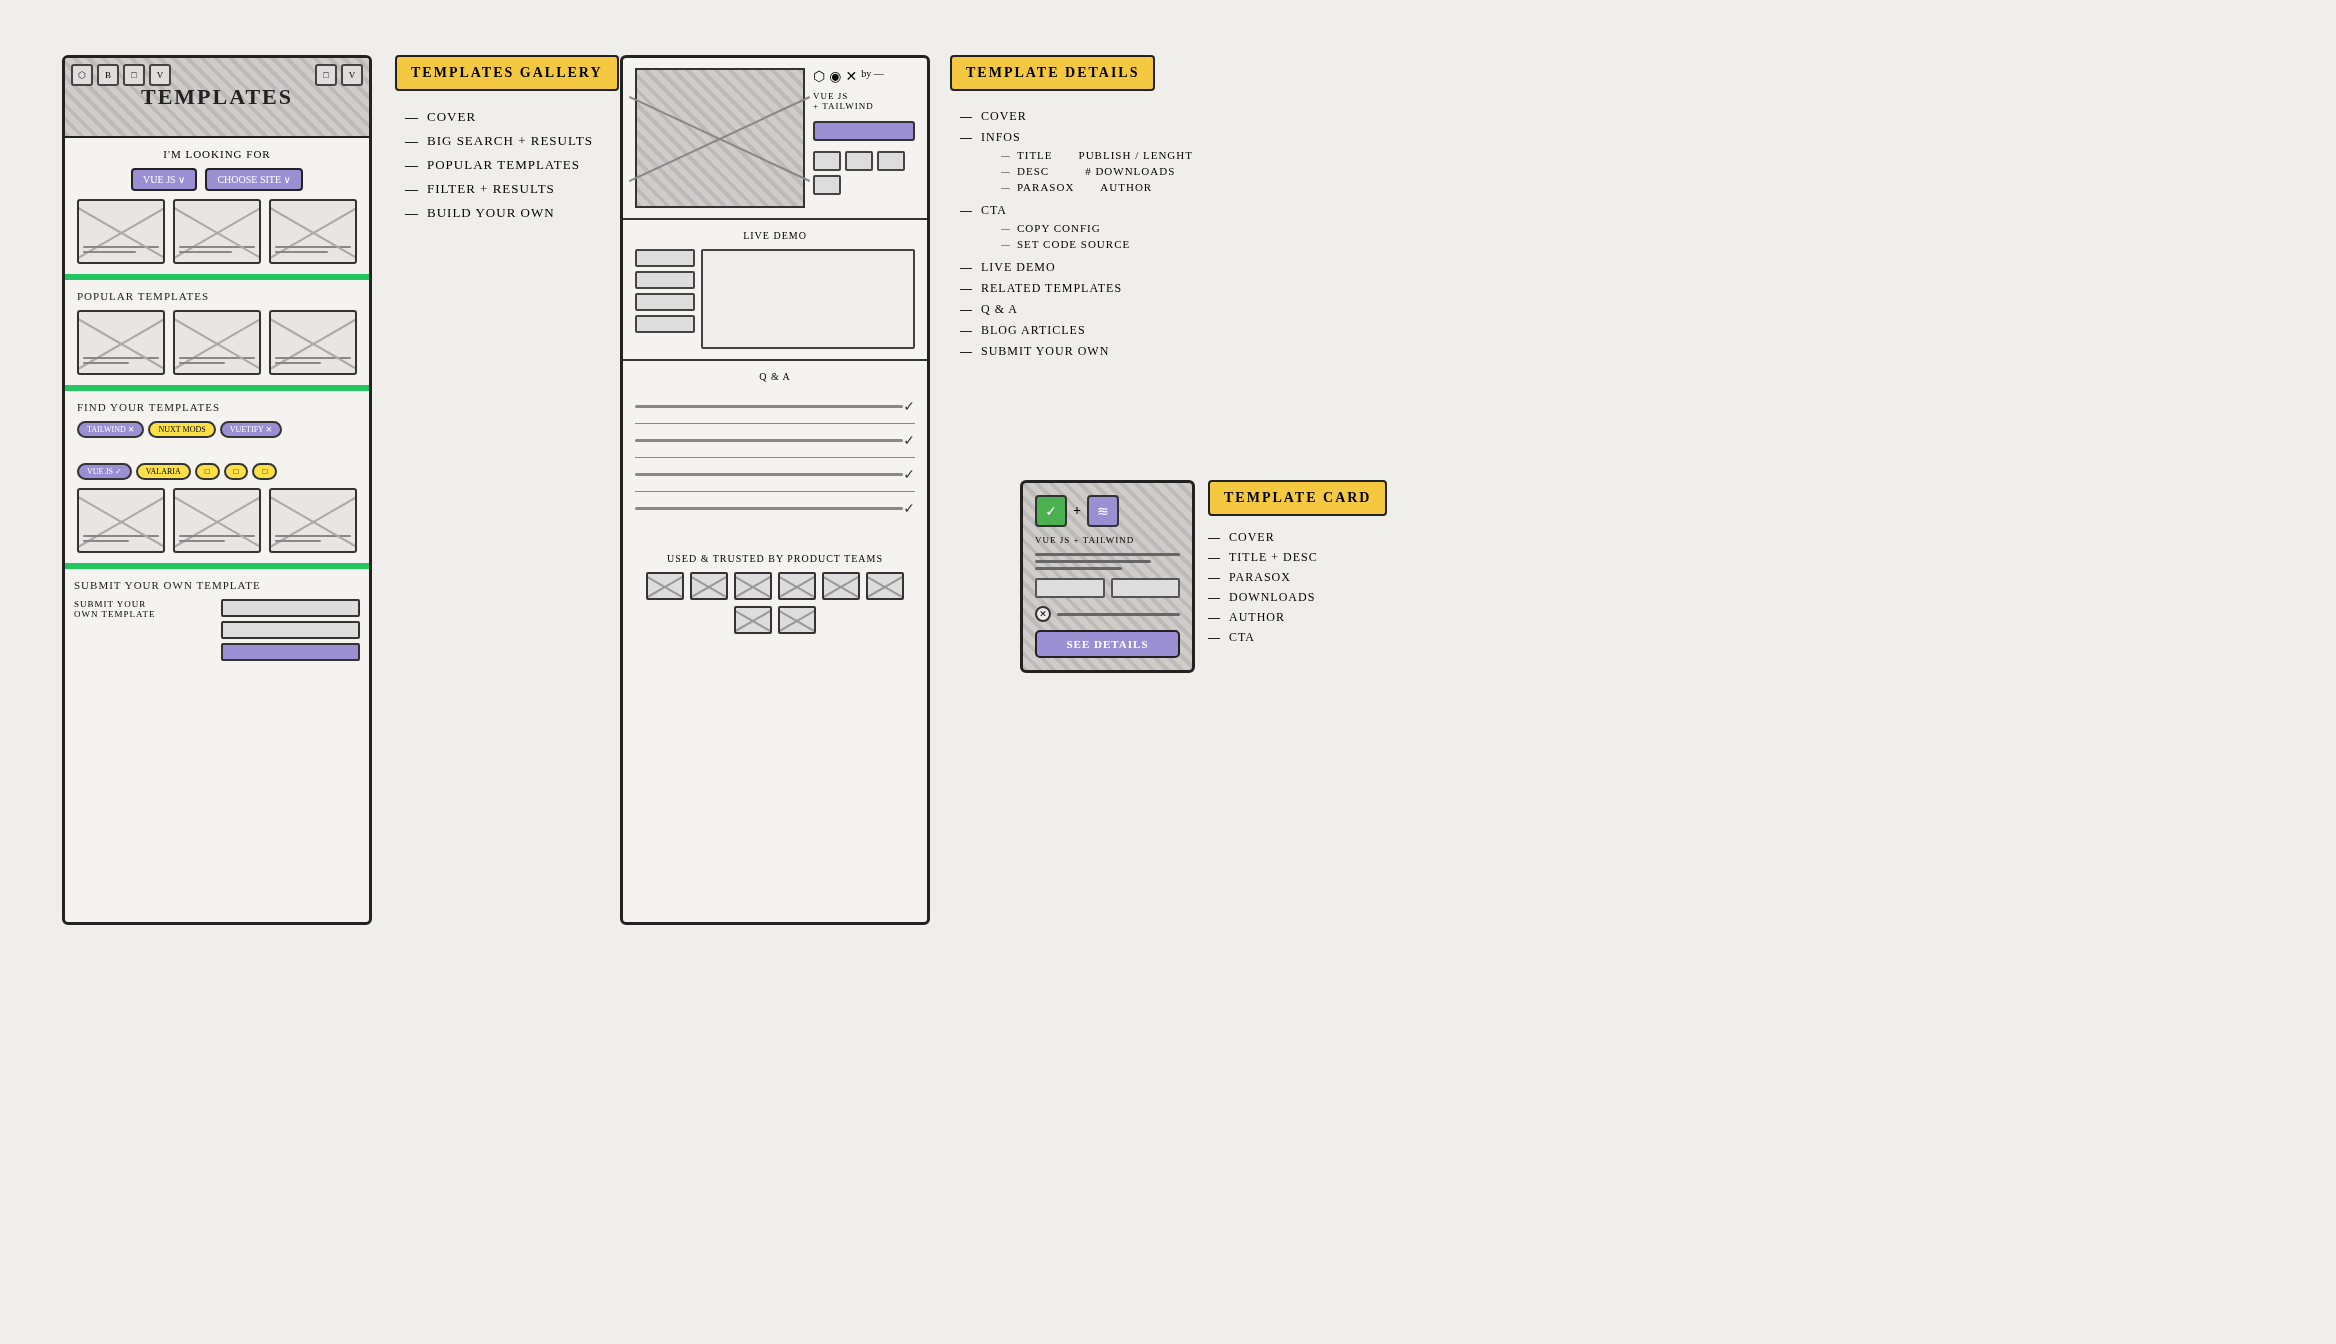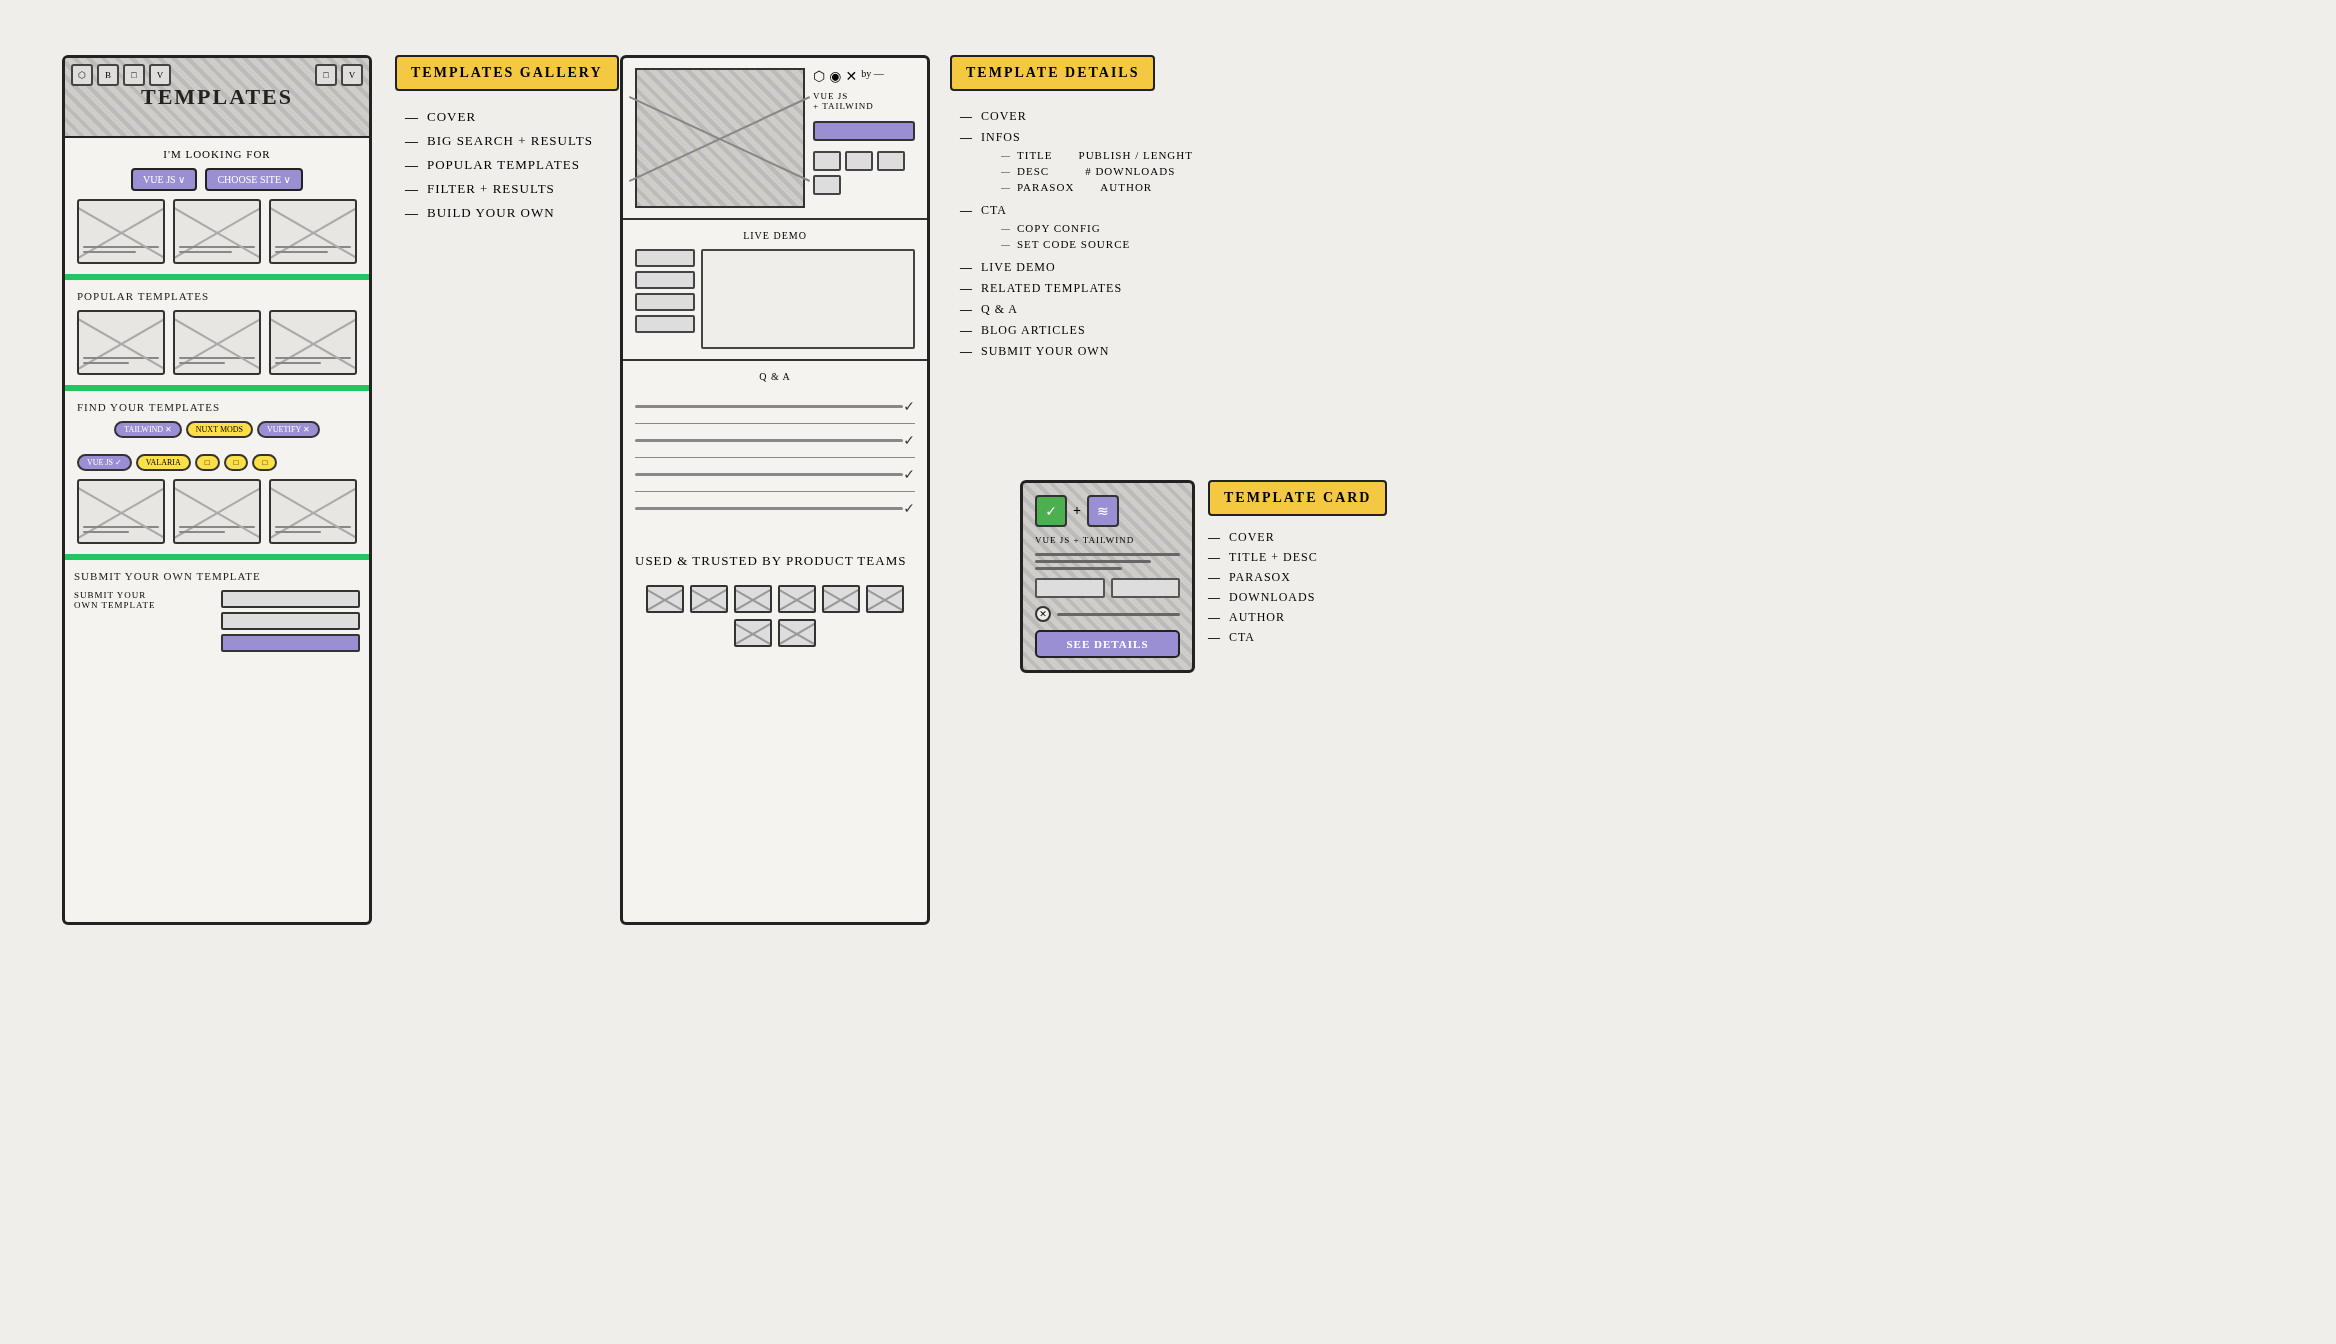--- a/index.html
+++ b/index.html
@@ -131,22 +131,21 @@
       letter-spacing: 1px;
       margin-bottom: 8px;
       color: #222;
     }
 
     
     .lw-filters {
       display: flex;
       flex-wrap: wrap;
       gap: 4px;
-      margin-bottom: 16px;
-      justify-content: center;
+      margin-bottom: 25px;
     }
     .lw-filter-tag {
       border: 2px solid #333;
       border-radius: 10px;
       padding: 2px 8px;
       font-size: 8px;
       background: #fde047;
     }
     .lw-filter-tag.active {
       background: #9b8fd4;
@@ -331,25 +330,25 @@
       justify-content: space-between;
       align-items: center;
       border-bottom: 1.5px solid #888;
       padding: 8px 0;
       font-size: 10px;
     }
     .mw-qa-item:last-child { border-bottom: none; }
     .mw-check { font-size: 14px; color: #333; }
 
     .mw-trusted {
-      text-align: left;
-      font-size: 13px;
-      text-transform: uppercase;
-      letter-spacing: 1px;
-      padding: 8px 0 16px;
+      text-align: center;
+      font-size: 10px;
+      text-transform: uppercase;
+      letter-spacing: 1px;
+      padding: 8px 0 8px;
     }
     .mw-avatars {
       display: flex;
       gap: 6px;
       justify-content: center;
       flex-wrap: wrap;
     }
     .mw-avatar {
       width: 38px; height: 28px;
       border: 2px solid #333;

